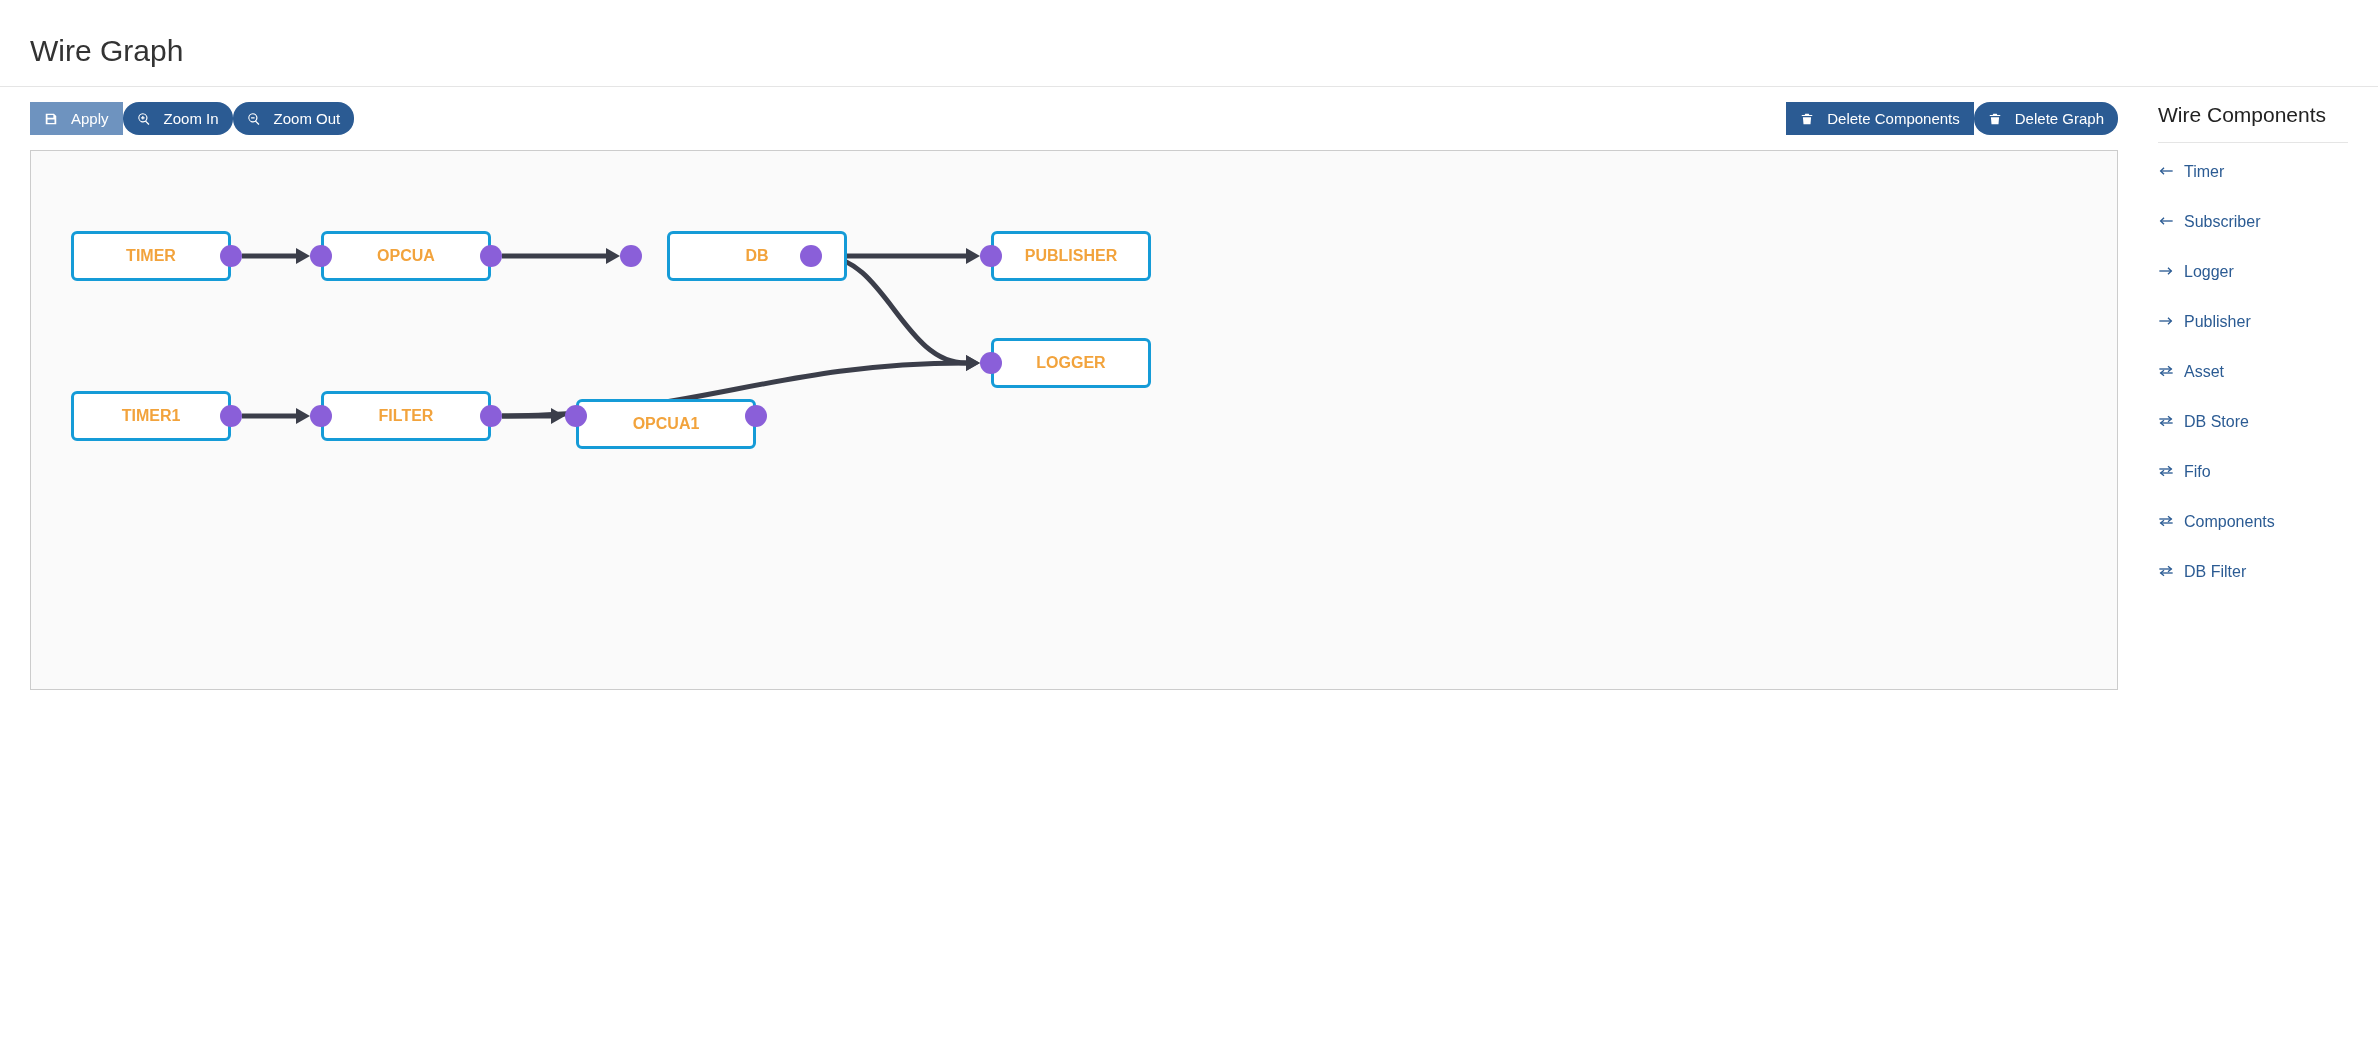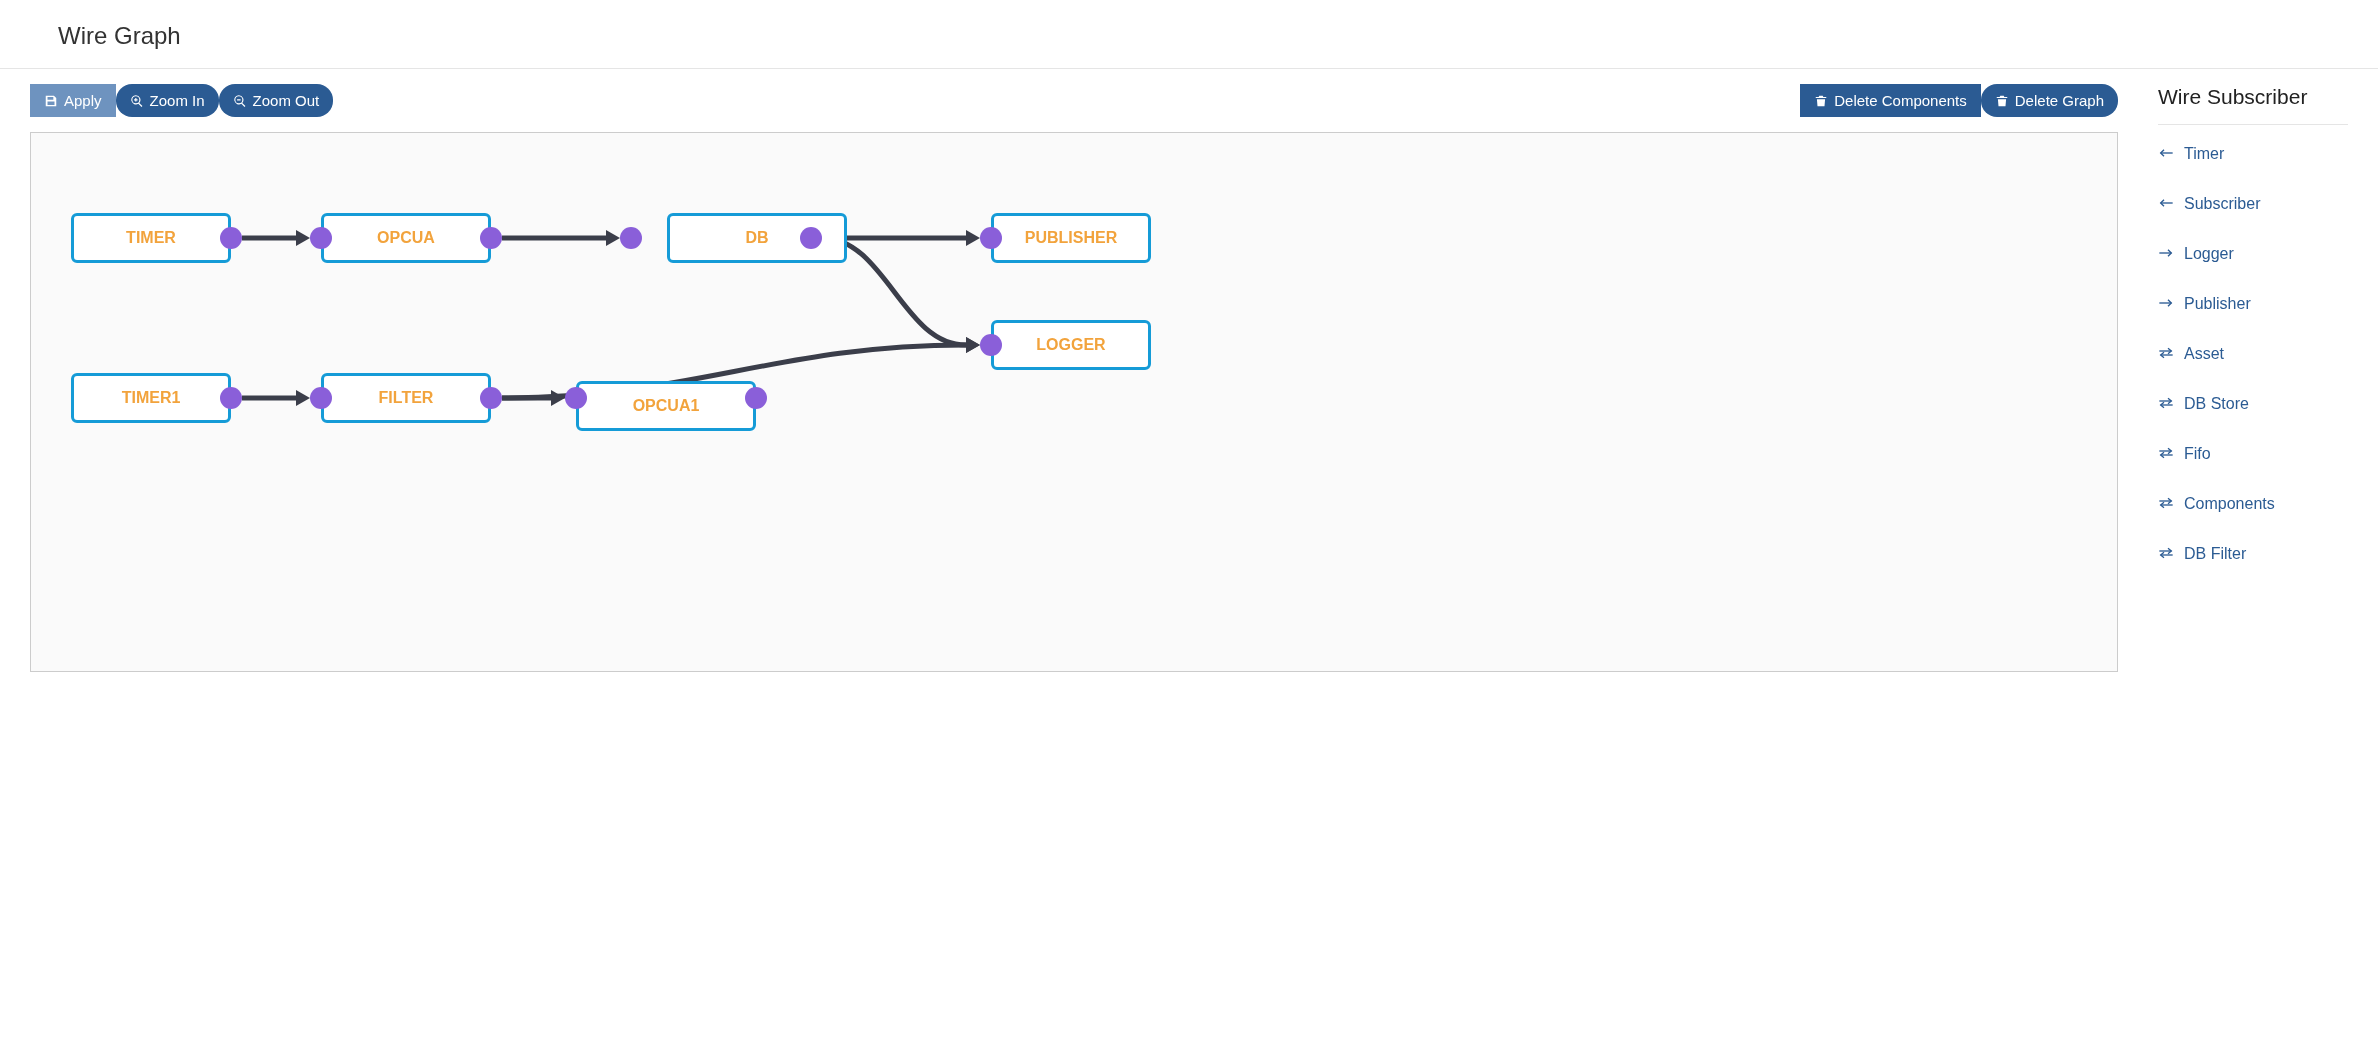--- a/index.html
+++ b/index.html
@@ -1,25 +1,25 @@
 <!DOCTYPE html>
 <html><head>
 <meta charset="utf-8">
 <style>
 * { box-sizing: border-box; margin: 0; padding: 0; }
 body { font-family: "Helvetica Neue", Arial, sans-serif; background: #fff; color: #333; }
 .page { padding: 0 30px 30px 30px; }
-.title { font-size: 24px; font-weight: 500; color: #333; padding: 22px 0 18px 0; margin-left: 28px; }
+.title { font-size: 30px; font-weight: 500; color: #333; padding: 34px 0 18px 0; }
 hr.sep { border: none; border-top: 1px solid #e5e5e5; margin: 0 -30px 15px -30px; }
 .layout { display: flex; gap: 40px; }
 .main { flex: 1 1 auto; }
 .side { width: 190px; flex: 0 0 auto; }
 .toolbar { display: flex; justify-content: space-between; margin-bottom: 15px; }
 .btn-group { display: flex; }
-.btn { display: inline-flex; align-items: center; gap: 6px; background: #2b5b93; color: #fff; border: none; padding: 8px 14px; font-size: 15px; cursor: pointer; }
+.btn { display: inline-flex; align-items: center; gap: 13px; background: #2b5b93; color: #fff; border: none; padding: 8px 14px; font-size: 15px; cursor: pointer; }
 .btn + .btn { margin-left: 0; border-radius: 16px; }
 .btn.muted { background: #6e93bf; }
 .btn svg { width: 14px; height: 14px; fill: #fff; }
 .canvas { border: 1px solid #ccc; background: #fafafa; width: 100%; height: 540px; position: relative; overflow: hidden; }
 .side-title { font-size: 21px; font-weight: 500; color: #222; margin-bottom: 14px; line-height: 1.25; }
 .side hr { border: none; border-top: 1px solid #e5e5e5; margin-bottom: 4px; }
 .side-item { display: flex; align-items: center; gap: 10px; color: #2b5b93; font-size: 16px; padding: 16px 0; cursor: pointer; }
 .side-item svg { width: 16px; height: 12px; stroke: #2b5b93; stroke-width: 2; fill: none; }
 .node { position: absolute; border: 3px solid #159bd7; border-radius: 6px; background: #fff; color: #f2a33c; font-weight: 700; font-size: 16px; text-align: center; line-height: 44px; height: 50px; }
 .port { position: absolute; width: 22px; height: 22px; border-radius: 50%; background: #8a5fd9; }
@@ -104,21 +104,21 @@
           <div class="port" style="left: 189px; top: 254px;"></div>
           <div class="node" style="left: 290px; top: 240px; width: 170px;"><span>FILTER</span></div>
           <div class="port" style="left: 279px; top: 254px;"></div>
           <div class="port" style="left: 449px; top: 254px;"></div>
           <div class="node" style="left: 545px; top: 248px; width: 180px;"><span>OPCUA1</span></div>
           <div class="port" style="left: 534px; top: 254px;"></div>
           <div class="port" style="left: 714px; top: 254px;"></div>
         </div>
     </div>
     <div class="side">
-      <div class="side-title">Wire Subscriber</div>
+      <div class="side-title">Wire Components</div>
       <hr>
       <div id="side-list">
           <div class="side-item">
             <span><svg viewBox="0 0 24 12">
                 <line x1="22" y1="6" x2="4" y2="6"></line>
                 <polyline points="9,1 4,6 9,11"></polyline>
               </svg></span>
             <span>Timer</span>
           </div>
           <div class="side-item">

